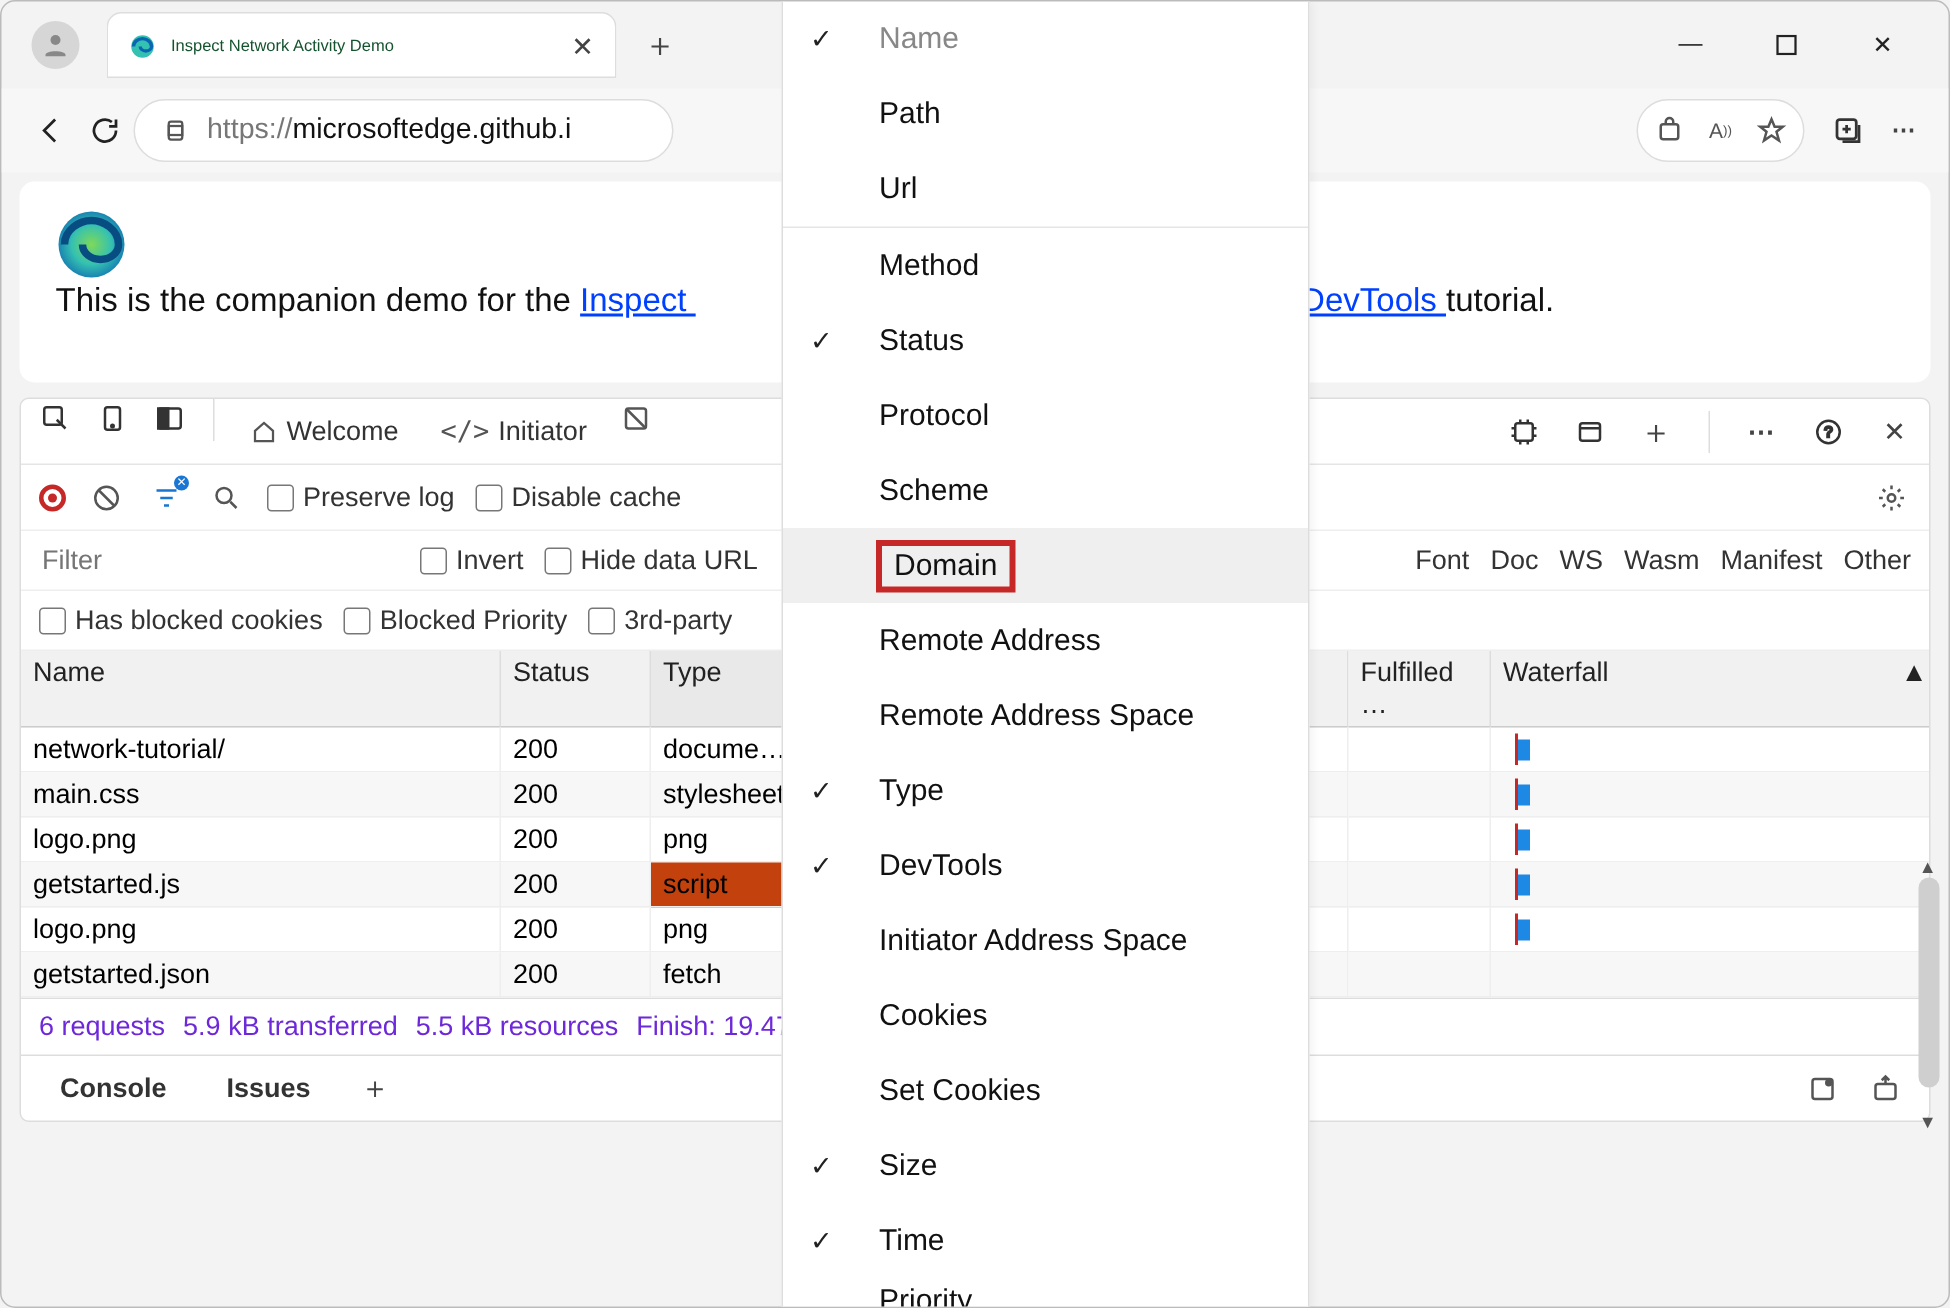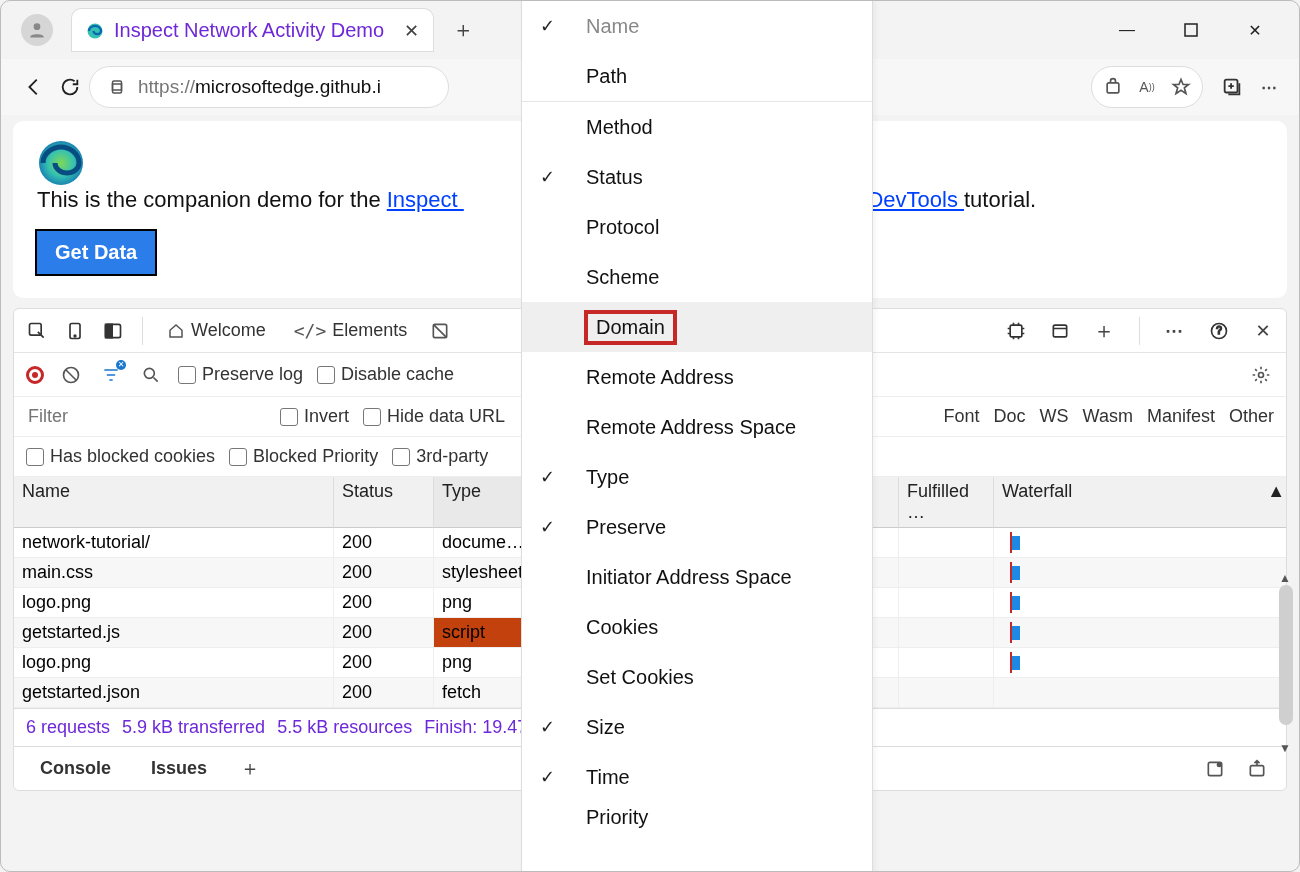--- a/index.html
+++ b/index.html
@@ -3,21 +3,21 @@
 <meta charset="utf-8">
 <style>
   * { box-sizing: border-box; }
   html, body { margin:0; padding:0; font-family: "Segoe UI", Arial, sans-serif; background:#f3f3f3; }
   .window { width:1300px; height:872px; position:relative; background:#f3f3f3; border:1px solid #bbb; border-radius:10px; overflow:hidden; }
   
   .titlebar { display:flex; align-items:center; height:58px; }
   .profile { width:32px;height:32px;border-radius:50%;background:#d6d6d6; margin:0 18px 0 20px; display:flex;align-items:center;justify-content:center; }
   .tab { background:#fff; height:44px; border-radius:10px 10px 0 0; display:flex; align-items:center; padding:0 14px; gap:10px; min-width:340px; box-shadow: 0 -1px 0 #ddd inset; border:1px solid #ddd; border-bottom:none; }
   .tab .favicon { width:18px;height:18px; }
-  .tab .title { font-size:20px; color:#6d28d9; }
+  .tab .title { font-size:11px; color:#14532d; }
   .tab .close { font-size:18px; color:#444; }
   .plusbtn { width:34px;height:34px; display:flex;align-items:center;justify-content:center;font-size:22px;color:#444; margin-left:12px; }
   .winbtns { margin-left:auto; display:flex; gap:44px; padding-right:34px; font-size:16px; color:#222; }
   .winbtns div { width:20px;height:20px; display:flex;align-items:center;justify-content:center; }
   
   .toolbar { display:flex; align-items:center; height:56px; padding:0 16px; gap:2px; background:#f7f7f7; }
   .tb-icon { width:34px;height:34px;display:flex;align-items:center;justify-content:center;color:#333; }
   .addr { flex:0 0 auto; background:#fff; border:1px solid #ddd; border-radius:22px; height:42px; display:flex; align-items:center; padding:0 18px; gap:12px; width:360px; }
   .addr .url { font-size:19px; color:#111; white-space:nowrap; overflow:hidden; }
   .addr .url .gray { color:#777; }
@@ -25,21 +25,21 @@
   .rightpill { background:#fff; border:1px solid #ddd; border-radius:22px; height:42px; display:flex;align-items:center; padding:0 8px; gap:8px; }
   
   .page { background:#fff; margin:6px 12px 0 12px; border-radius:10px; padding:18px 24px 24px 24px; }
   .page-heading { display:flex; align-items:center; gap:12px; }
   .page-heading h1 { font-size:42px; margin:4px 0 18px 0; font-weight:700; color:#111; }
   .page p { font-size:22px; color:#111; margin:0 0 18px 0; }
   .page a { color:#0040ff; text-decoration:underline; }
   .get-data { background:#2b7de9; color:#fff; font-weight:700; font-size:20px; border:none; padding:10px 18px; outline:2px solid #000; outline-offset:0; }
   
   .dt { margin:10px 12px 0 12px; background:#fff; border:1px solid #ddd; border-radius:6px; overflow:hidden; }
-  .dt-tabs { display:flex; align-items:center; height:44px; border-bottom:1px solid #e5e5e5; padding:0 10px; gap:12px; font-size:18px; color:#333; }
+  .dt-tabs { display:flex; height:44px; border-bottom:1px solid #e5e5e5; padding:0 10px; gap:12px; font-size:18px; color:#333; }
   .dt-tabs .tabitem { display:flex; align-items:center; gap:6px; padding:0 8px; }
   .dt-tabs .sep { width:1px;height:28px;background:#ddd; margin:0 4px; }
   .dt-tabs .right { margin-left:auto; display:flex; align-items:center; gap:18px; }
   .tool-row { display:flex; align-items:center; height:44px; border-bottom:1px solid #eee; padding:0 12px; gap:14px; font-size:18px; color:#333; }
   .tool-row .ck { display:flex;align-items:center;gap:6px; }
   .tool-row .right { margin-left:auto; }
   .record { width:18px;height:18px;border:3px solid #c62828;border-radius:50%; display:flex;align-items:center;justify-content:center; }
   .record .dot { width:6px;height:6px;background:#c62828;border-radius:50%; }
   .filter-row { display:flex; align-items:center; height:40px; border-bottom:1px solid #eee; padding:0 12px; gap:14px; font-size:18px; color:#333; }
   .filter-input { border:none; outline:none; font-size:18px; color:#666; width:240px; }
@@ -161,21 +161,20 @@
           <path d="M3 12c0-5 5-8 9-8s9 3 9 8c0 3-3 5-6 5s-6-2-6-5" fill="none" stroke="#084d82" stroke-width="2.5"></path>
         </svg>
     </div>
     <p>
       <span>This is the companion demo for the </span>
       <a href="#">Inspect </a>
       <span style="display:inline-block;width:340px;"></span>
       <a href="#">Edge DevTools </a>
       <span>tutorial.</span>
     </p>
-    <button class="get-data">Get Data</button>
   </div>
 
   <div class="dt">
 
     <div class="dt-tabs">
       <div class="chip">
           <svg width="20" height="20" viewBox="0 0 24 24" fill="none" stroke="#333" stroke-width="2">
             <rect x="3" y="3" width="14" height="14" rx="2"></rect>
             <path d="M13 13l7 7"></path>
           </svg>
@@ -194,21 +193,21 @@
         </div>
       <div class="sep"></div>
       <div class="tabitem">
         <svg width="18" height="18" viewBox="0 0 24 24" fill="none" stroke="#555" stroke-width="2">
             <path d="M4 11l8-7 8 7v9H4z"></path>
           </svg>
         <span>Welcome</span>
       </div>
       <div class="tabitem">
         <span style="font-family:monospace;color:#555;">&lt;/&gt;</span>
-        <span>Elements</span>
+        <span>Initiator</span>
       </div>
       <div class="chip">
           <svg width="20" height="20" viewBox="0 0 24 24" fill="none" stroke="#555" stroke-width="2">
             <rect x="4" y="4" width="16" height="16" rx="2"></rect>
             <path d="M4 4l16 16"></path>
           </svg>
         </div>
       <div class="right">
         <div class="chip">
             <svg width="20" height="20" viewBox="0 0 24 24" fill="none" stroke="#333" stroke-width="2">
@@ -413,20 +412,24 @@
 
   <div class="ctx">
     <div class="item disabled">
         <span class="check">✓</span>
         <span>Name</span>
       </div>
     <div class="item">
         <span class="check"></span>
         <span>Path</span>
       </div>
+    <div class="item">
+        <span class="check"></span>
+        <span>Url</span>
+      </div>
     <div class="sep"></div>
     <div class="item">
         <span class="check"></span>
         <span>Method</span>
       </div>
     <div class="item">
         <span class="check">✓</span>
         <span>Status</span>
       </div>
     <div class="item">
@@ -448,21 +451,21 @@
     <div class="item">
         <span class="check"></span>
         <span>Remote Address Space</span>
       </div>
     <div class="item">
         <span class="check">✓</span>
         <span>Type</span>
       </div>
     <div class="item">
         <span class="check">✓</span>
-        <span>Preserve</span>
+        <span>DevTools</span>
       </div>
     <div class="item">
         <span class="check"></span>
         <span>Initiator Address Space</span>
       </div>
     <div class="item">
         <span class="check"></span>
         <span>Cookies</span>
       </div>
     <div class="item">

